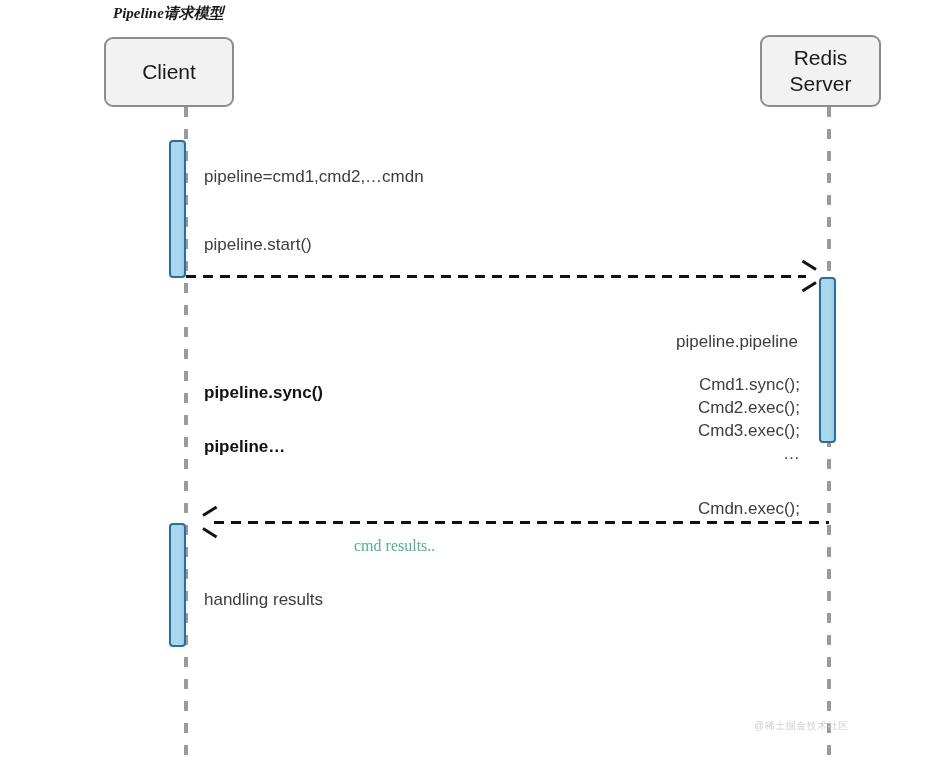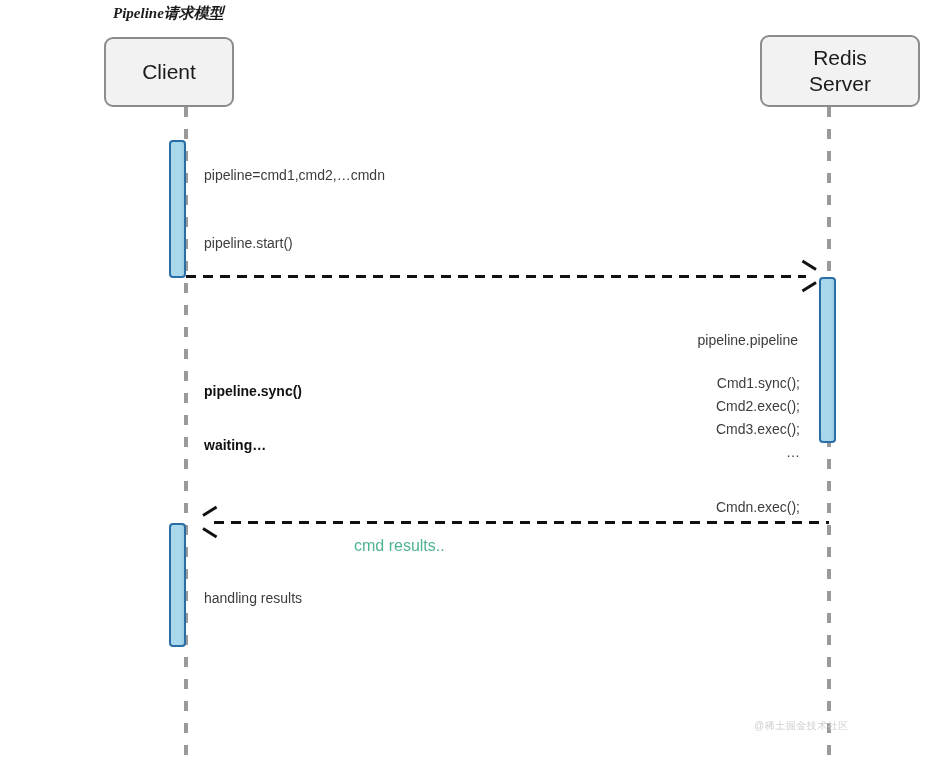--- a/index.html
+++ b/index.html
@@ -48,21 +48,21 @@
   }
   #participant-client {
     left: 104px;
     top: 37px;
     width: 130px;
     height: 70px;
   }
   #participant-server {
     left: 760px;
     top: 35px;
-    width: 160px;
+    width: 121px;
     height: 72px;
   }
 
   
   .lifeline {
     position: absolute;
     width: 4px;
     background-image: linear-gradient(to bottom, #9a9a9a 0px, #9a9a9a 10px, rgba(255,255,255,0) 10px, rgba(255,255,255,0) 22px);
     background-size: 4px 22px;
     background-repeat: repeat-y;
@@ -129,34 +129,35 @@
   .arrow-left::before  { top: 2px;  transform: rotate(-32deg); transform-origin: left center; }
   .arrow-left::after   { top: 15px; transform: rotate(32deg);  transform-origin: left center; }
 
   #arrow-request { left: 800px; top: 266px; }
   #arrow-response { left: 203px; top: 512px; }
 
   
   .label {
     position: absolute;
     font-family: "Liberation Sans", sans-serif;
-    font-size: 14px;
+    font-size: 17px;
     color: #3d3d3d;
     white-space: nowrap;
   }
   .label-bold {
     font-weight: bold;
     color: #111111;
     margin-top: 25px;
   }
   .label-right {
     text-align: right;
   }
   .label-green {
     color: #4fb391;
+    font-family: Liberation Serif, serif;
   }
 
   #label-pipeline-def   { left: 204px; top: 167px; }
   #label-pipeline-start { left: 204px; top: 235px; }
   #label-pipeline-sync  { left: 204px; top: 358px; }
   #label-waiting        { left: 204px; top: 412px; }
   #label-handling       { left: 204px; top: 590px; }
 
   #label-exec-title { right: 142px; top: 332px; }
   #label-cmd1 { right: 140px; top: 375px; }
@@ -211,21 +212,21 @@
   <div class="msg-line" id="msg-request-line"></div>
   <div class="arrow-open arrow-right" id="arrow-request"></div>
 
   <div class="msg-line" id="msg-response-line"></div>
   <div class="arrow-open arrow-left" id="arrow-response"></div>
   <div class="label label-green" id="label-cmd-results">cmd results..</div>
 
   <div class="label" id="label-pipeline-def">pipeline=cmd1,cmd2,…cmdn</div>
   <div class="label" id="label-pipeline-start">pipeline.start()</div>
   <div class="label label-bold" id="label-pipeline-sync">pipeline.sync()</div>
-  <div class="label label-bold" id="label-waiting">waiting…</div>
+  <div class="label label-bold" id="label-waiting">pipeline…</div>
   <div class="label" id="label-handling">handling results</div>
 
   <div class="label label-right" id="label-exec-title">pipeline.pipeline</div>
   <div class="label label-right" id="label-cmd1">Cmd1.sync();</div>
   <div class="label label-right" id="label-cmd2">Cmd2.exec();</div>
   <div class="label label-right" id="label-cmd3">Cmd3.exec();</div>
   <div class="label label-right" id="label-cmd-dots">…</div>
   <div class="label label-right" id="label-cmdn">Cmdn.exec();</div>
 
   <div id="watermark">@稀土掘金技术社区</div>

